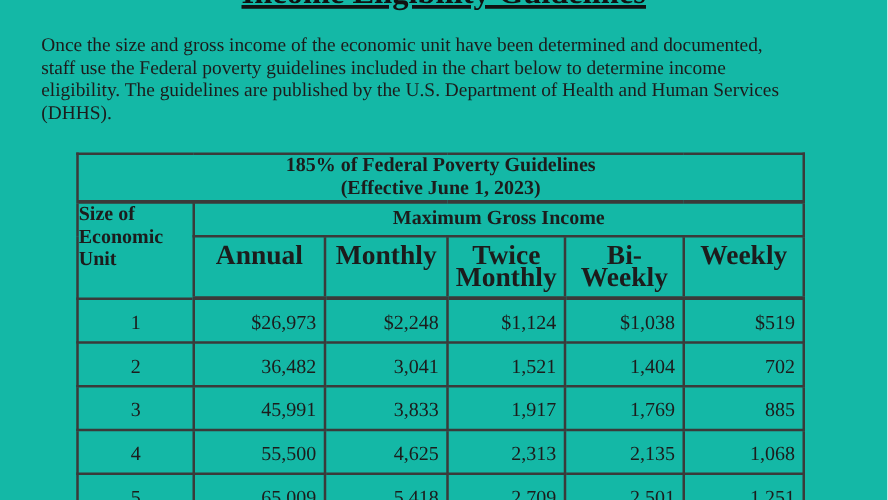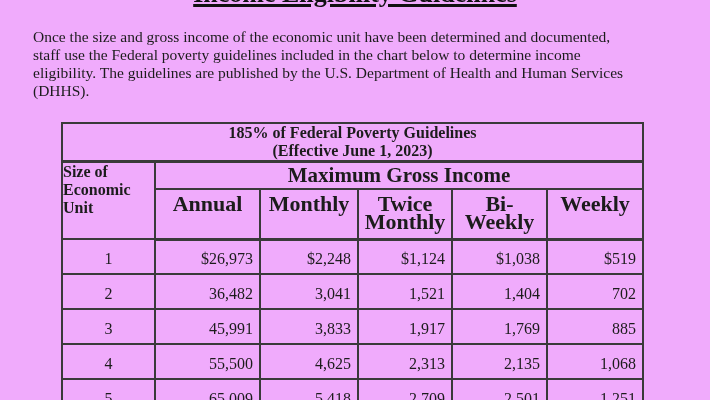--- a/index.html
+++ b/index.html
@@ -1,18 +1,18 @@
 <!DOCTYPE html>
 <html><head>
 <meta charset="utf-8">
 <style>
   html,body { margin:0; padding:0; background:#ffffff; }
   .page {
     position:relative; width:710px; height:400px; overflow:hidden;
-    background:#f0abfc; color:#1c1c1c;
+    background:#14b8a6; color:#1c1c1c;
     font-family:"Liberation Serif", serif;
     filter: blur(0.2px);
   }
   
   .doc-title {
     position:absolute; top:-19px; left:0; right:0; margin:0;
     text-align:center; font-size:26px; line-height:26px; font-weight:bold;
     color:#111;
   }
   .doc-title .underlined {
@@ -38,21 +38,21 @@
     font-weight:bold; font-size:16px; line-height:18px;margin-top:46px;
   }
   td.size-cell {
     vertical-align:top; text-align:left;
     padding:5px 2px 0 9px;
     font-weight:bold; font-size:16px; line-height:18px;
   }
   tr.group-row { height:27px; }
   tr.group-row th {
     text-align:center; vertical-align:middle;
-    font-weight:bold; font-size:21px;
+    font-weight:bold; font-size:16px;
   }
   tr.colhdr-row { height:50px; }
   tr.colhdr-row th {
     border-bottom-width:3px;
     vertical-align:top; text-align:center;
     padding:5px 4px 0 4px;
     font-weight:bold; font-size:22px; line-height:18px;
   }
   tr.data-row { height:35px; }
   tr.data-row td {

